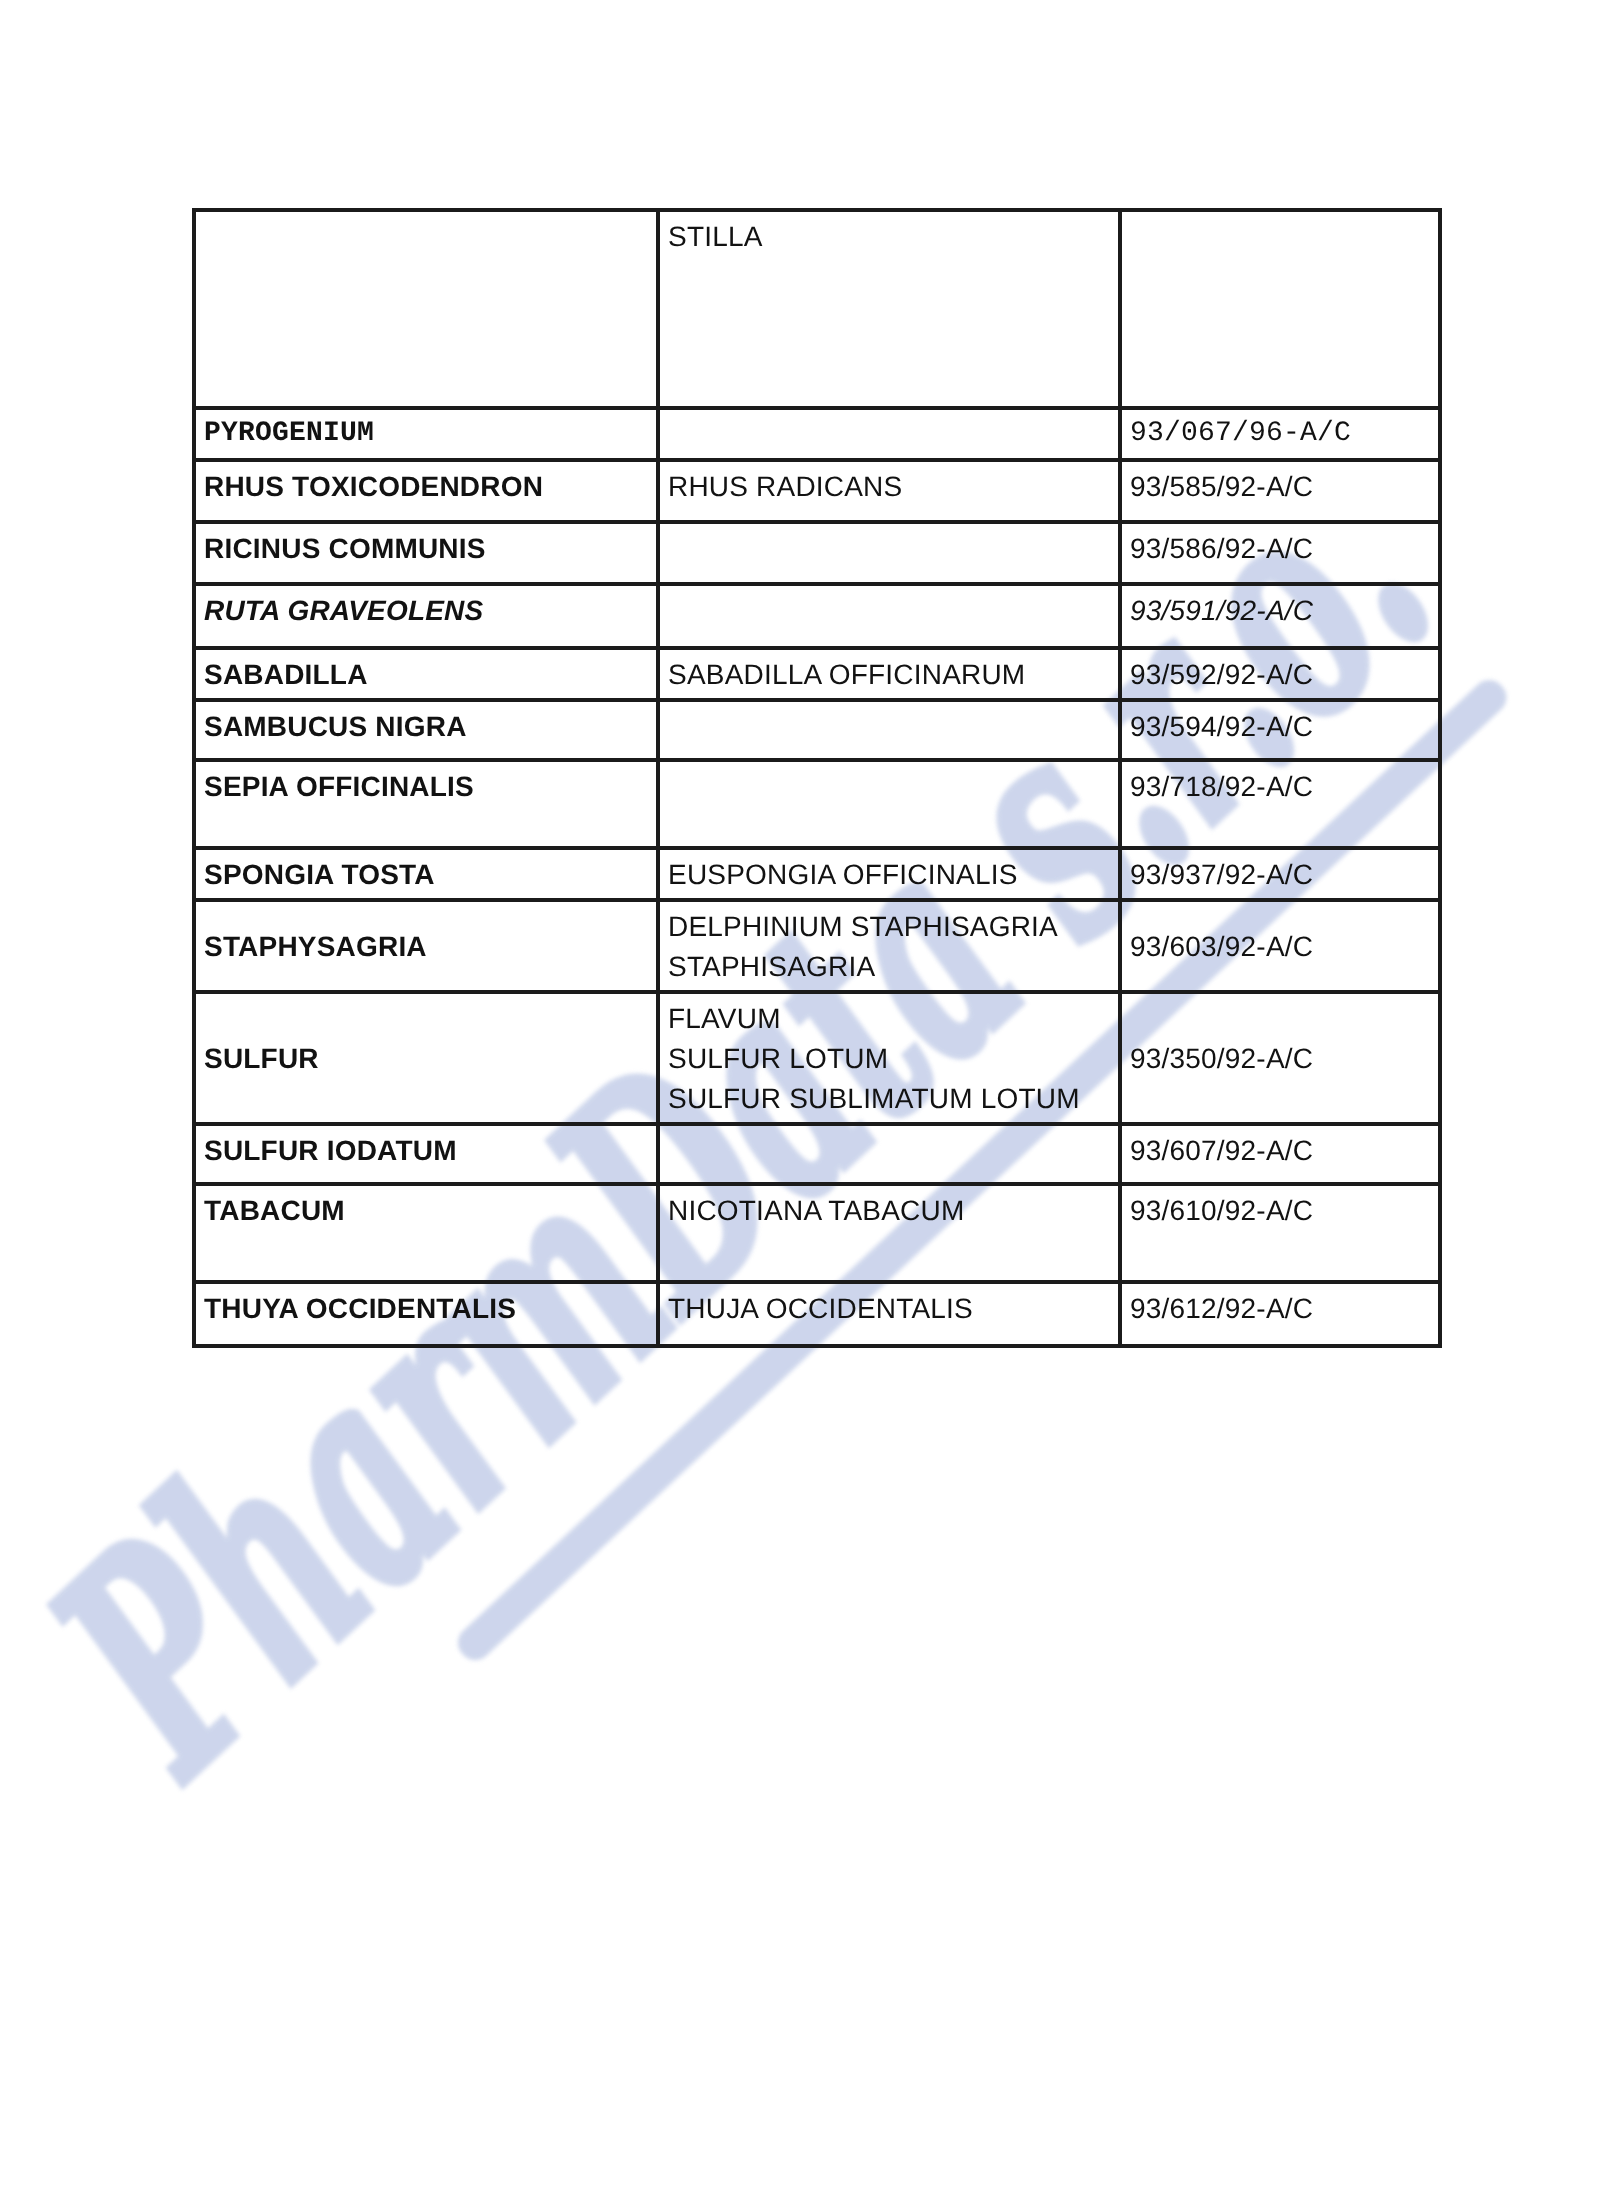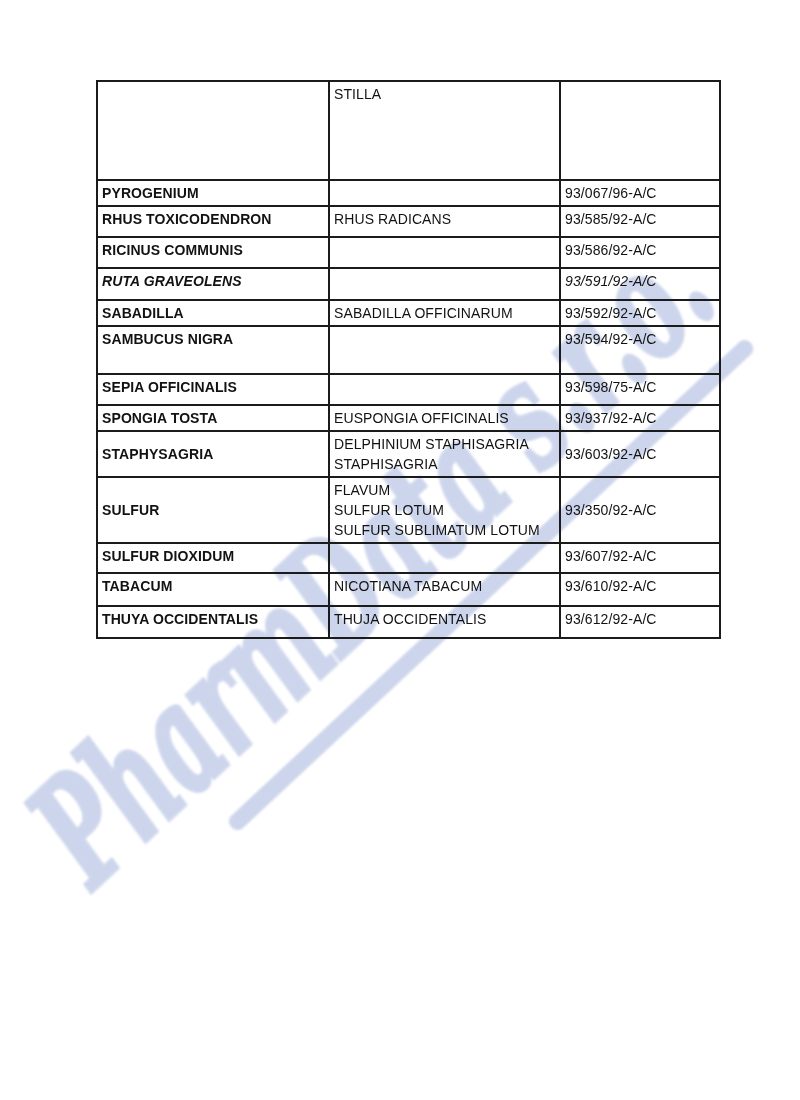--- a/index.html
+++ b/index.html
@@ -20,21 +20,21 @@
     left: 0;
     top: 0;
     width: 800px;
     height: 1100px;
     z-index: 0;
     pointer-events: none;
   }
   table.doc-table {
     position: absolute;
     left: 96px;
-    top: 80px;
+    top: 104px;
     width: 623px;
     border-collapse: collapse;
     table-layout: fixed;
     z-index: 1;
     background: transparent;
   }
   table.doc-table td {
     border: 2px solid #1b1b1b;
     padding: 2px 4px;
     font-size: 14px;
@@ -77,21 +77,21 @@
       <col style="width:160px">
     </colgroup>
     <tbody>
         <tr style="height: 99px;">
           <td class="c1"></td>
           <td class="c2">
             <div>STILLA</div>
           </td>
           <td class="c3"></td>
         </tr>
-        <tr style="height: 25px;">
+        <tr style="height: 25px; font-family: Liberation Mono, monospace;">
           <td class="c1">PYROGENIUM</td>
           <td class="c2"></td>
           <td class="c3">93/067/96-A/C</td>
         </tr>
         <tr style="height: 31px; padding-left: 44px;">
           <td class="c1">RHUS TOXICODENDRON</td>
           <td class="c2">
             <div>RHUS RADICANS</div>
           </td>
           <td class="c3">93/585/92-A/C</td>
@@ -106,29 +106,29 @@
           <td class="c2"></td>
           <td class="c3">93/591/92-A/C</td>
         </tr>
         <tr style="height: 18px;">
           <td class="c1">SABADILLA</td>
           <td class="c2">
             <div>SABADILLA OFFICINARUM</div>
           </td>
           <td class="c3">93/592/92-A/C</td>
         </tr>
-        <tr style="height: 48px;">
+        <tr style="height: 30px;">
           <td class="c1">SAMBUCUS NIGRA</td>
           <td class="c2"></td>
           <td class="c3">93/594/92-A/C</td>
         </tr>
-        <tr style="height: 31px; margin-top: 32px;">
+        <tr style="height: 44px; margin-top: 32px;">
           <td class="c1">SEPIA OFFICINALIS</td>
           <td class="c2"></td>
-          <td class="c3">93/598/75-A/C</td>
+          <td class="c3">93/718/92-A/C</td>
         </tr>
         <tr style="height: 24px;">
           <td class="c1">SPONGIA TOSTA</td>
           <td class="c2">
             <div>EUSPONGIA OFFICINALIS</div>
           </td>
           <td class="c3">93/937/92-A/C</td>
         </tr>
         <tr class="multi" style="height: 46px;">
           <td class="c1">STAPHYSAGRIA</td>
@@ -141,25 +141,25 @@
         <tr class="multi" style="height: 66px;">
           <td class="c1">SULFUR</td>
           <td class="c2">
             <div>FLAVUM</div>
             <div>SULFUR LOTUM</div>
             <div>SULFUR SUBLIMATUM LOTUM</div>
           </td>
           <td class="c3">93/350/92-A/C</td>
         </tr>
         <tr style="height: 30px;">
-          <td class="c1">SULFUR DIOXIDUM</td>
+          <td class="c1">SULFUR IODATUM</td>
           <td class="c2"></td>
           <td class="c3">93/607/92-A/C</td>
         </tr>
-        <tr style="height: 33px;">
+        <tr style="height: 49px;">
           <td class="c1">TABACUM</td>
           <td class="c2">
             <div>NICOTIANA TABACUM</div>
           </td>
           <td class="c3">93/610/92-A/C</td>
         </tr>
         <tr style="height: 32px; border-radius: 13px;">
           <td class="c1">THUYA OCCIDENTALIS</td>
           <td class="c2">
             <div>THUJA OCCIDENTALIS</div>

